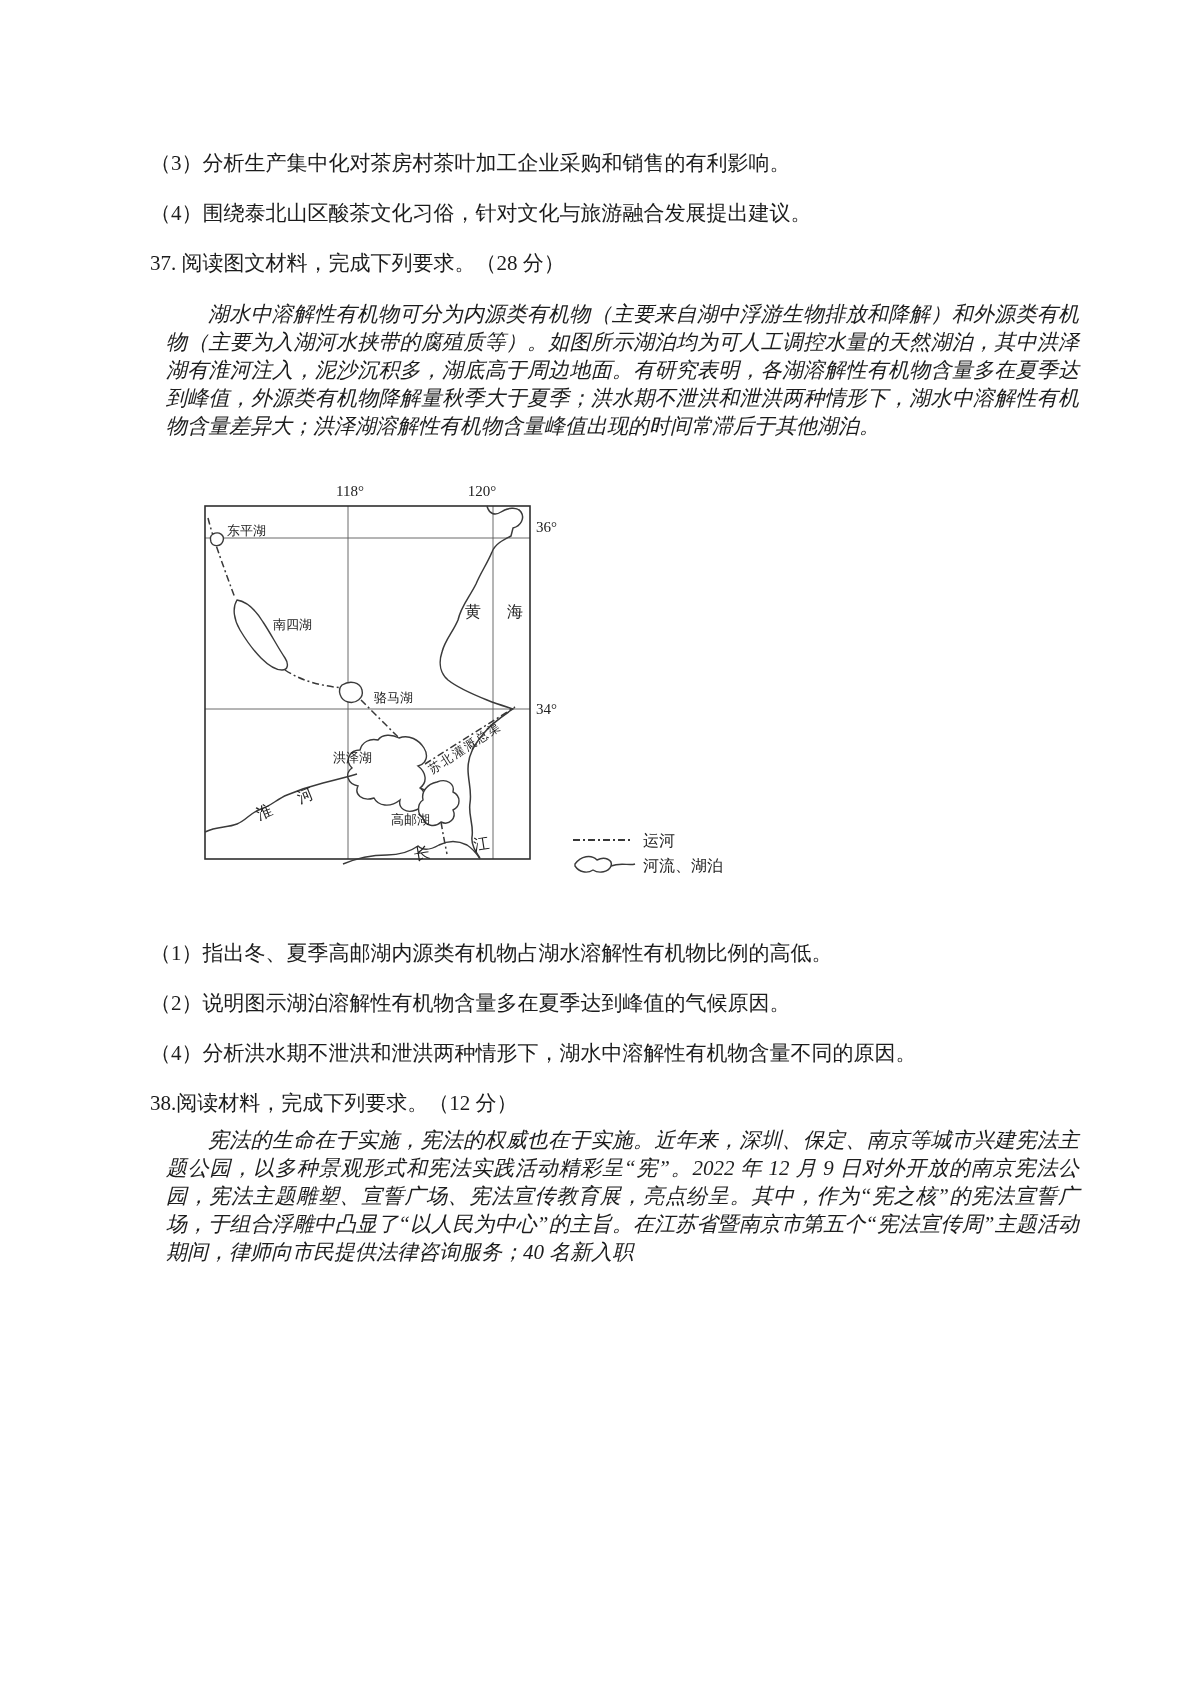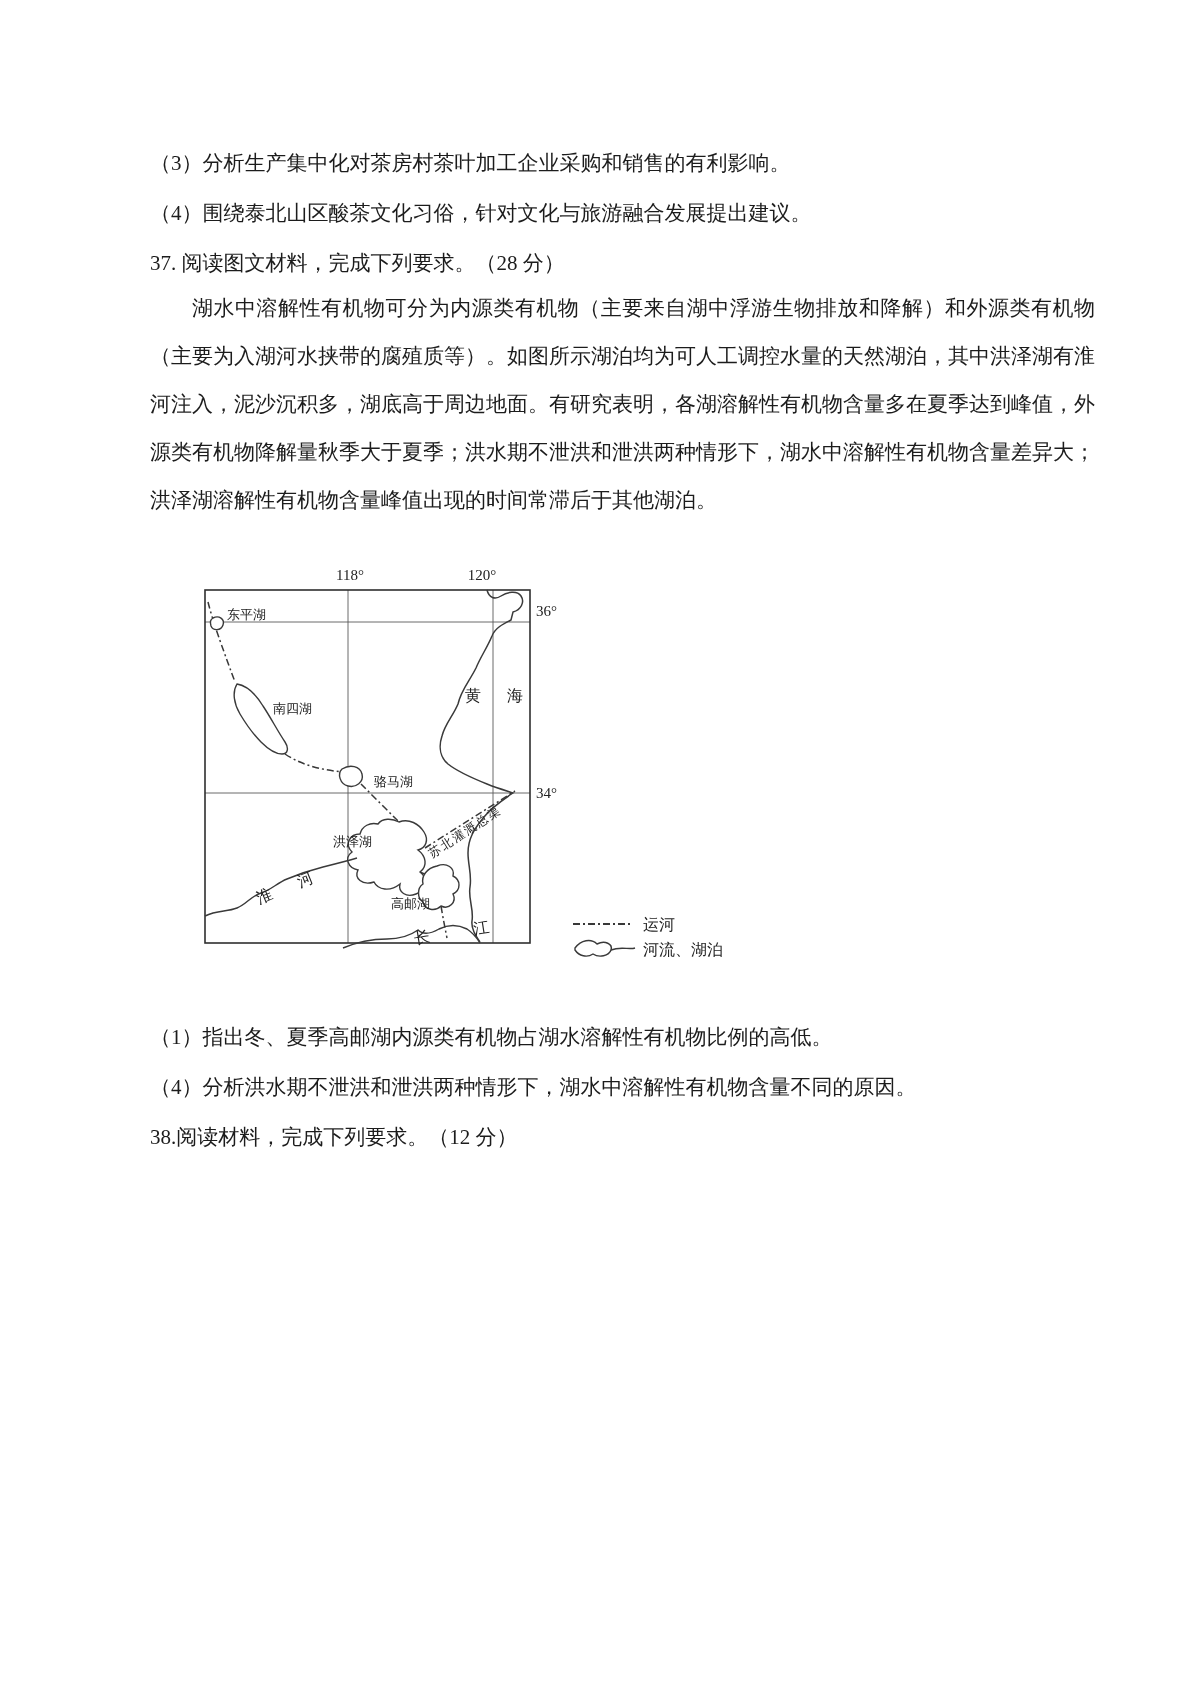--- a/index.html
+++ b/index.html
@@ -22,24 +22,25 @@
     white-space:nowrap;
   }
   .heading{
     font-size:21px;
     line-height:42px;
     margin:0;
     white-space:nowrap;
   }
   .para{
     font-size:21px;
-    line-height:48px;
+    line-height:28px;
     text-align:justify;
     text-indent:2em;
-    margin:0;
+    margin:16px;
+    font-style:italic;
   }
   .figure{
     position:relative;
     height:422px;
     margin:34px 0 0 -150px;
     width:1144px;
   }
   .figure svg{position:absolute;left:195px;top:0;}
   .map-line{stroke:#3d3d3d;fill:none;}
   .map-border{stroke:#2f2f2f;stroke-width:1.6;fill:none;}
@@ -118,18 +119,20 @@
         <text class="maplabel lg" x="448" y="372">运河</text>
         <path class="lake" d="M 380 390 C 386 382 396 380 402 386 C 410 382 418 386 416 392 C 414 398 404 400 398 396 C 392 400 384 398 380 392 Z"></path>
         <path class="river" d="M 416 392 C 426 388 434 392 440 390"></path>
         <text class="maplabel lg" x="448" y="397">河流、湖泊</text>
       </g>
     </svg>
   </div>
 
   <ul class="questions">
     <li class="line">（1）指出冬、夏季高邮湖内源类有机物占湖水溶解性有机物比例的高低。</li>
+    <li class="line">（2）说明图示湖泊溶解性有机物含量多在夏季达到峰值的气候原因。</li>
     <li class="line">（4）分析洪水期不泄洪和泄洪两种情形下，湖水中溶解性有机物含量不同的原因。</li>
   </ul>
 
   <div class="heading q38-head">38.阅读材料，完成下列要求。（12 分）</div>
+  <p class="para q38-para">宪法的生命在于实施，宪法的权威也在于实施。近年来，深圳、保定、南京等城市兴建宪法主题公园，以多种景观形式和宪法实践活动精彩呈“宪”。2022 年 12 月 9 日对外开放的南京宪法公园，宪法主题雕塑、宣誓广场、宪法宣传教育展，亮点纷呈。其中，作为“宪之核”的宪法宣誓广场，于组合浮雕中凸显了“以人民为中心”的主旨。在江苏省暨南京市第五个“宪法宣传周”主题活动期间，律师向市民提供法律咨询服务；40 名新入职</p>
 
 </div>
 
 </body></html>

